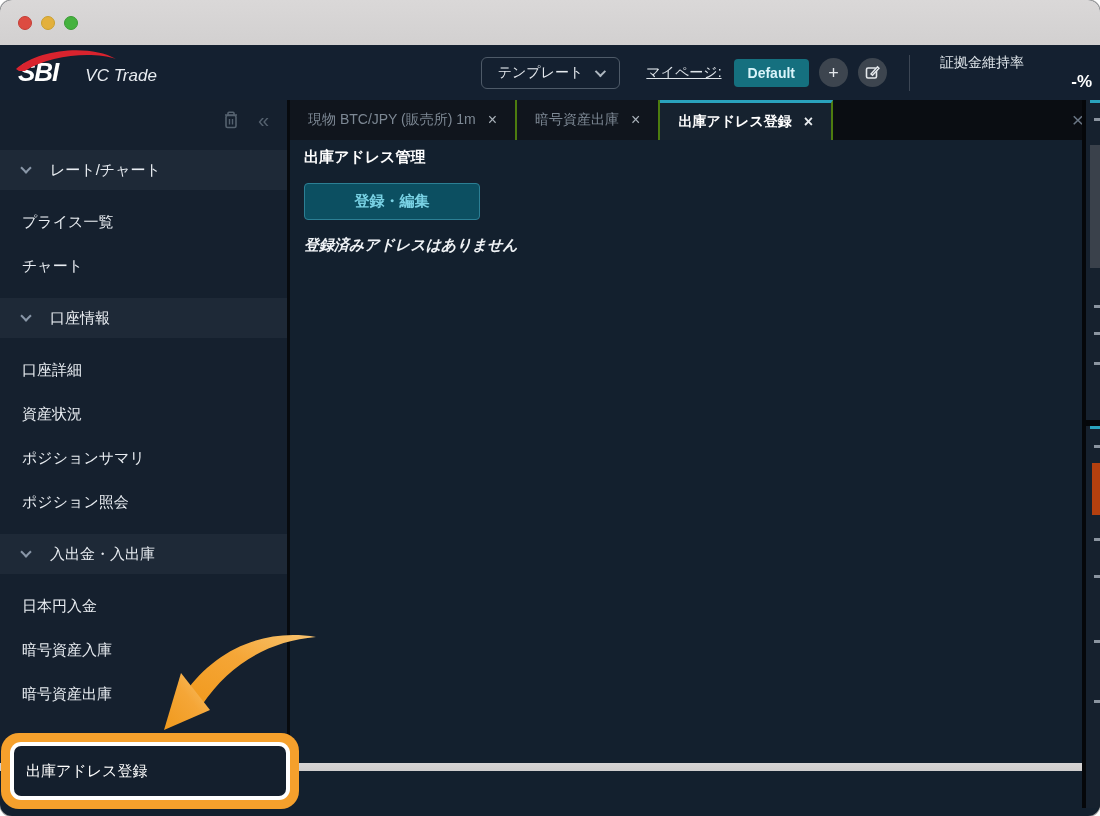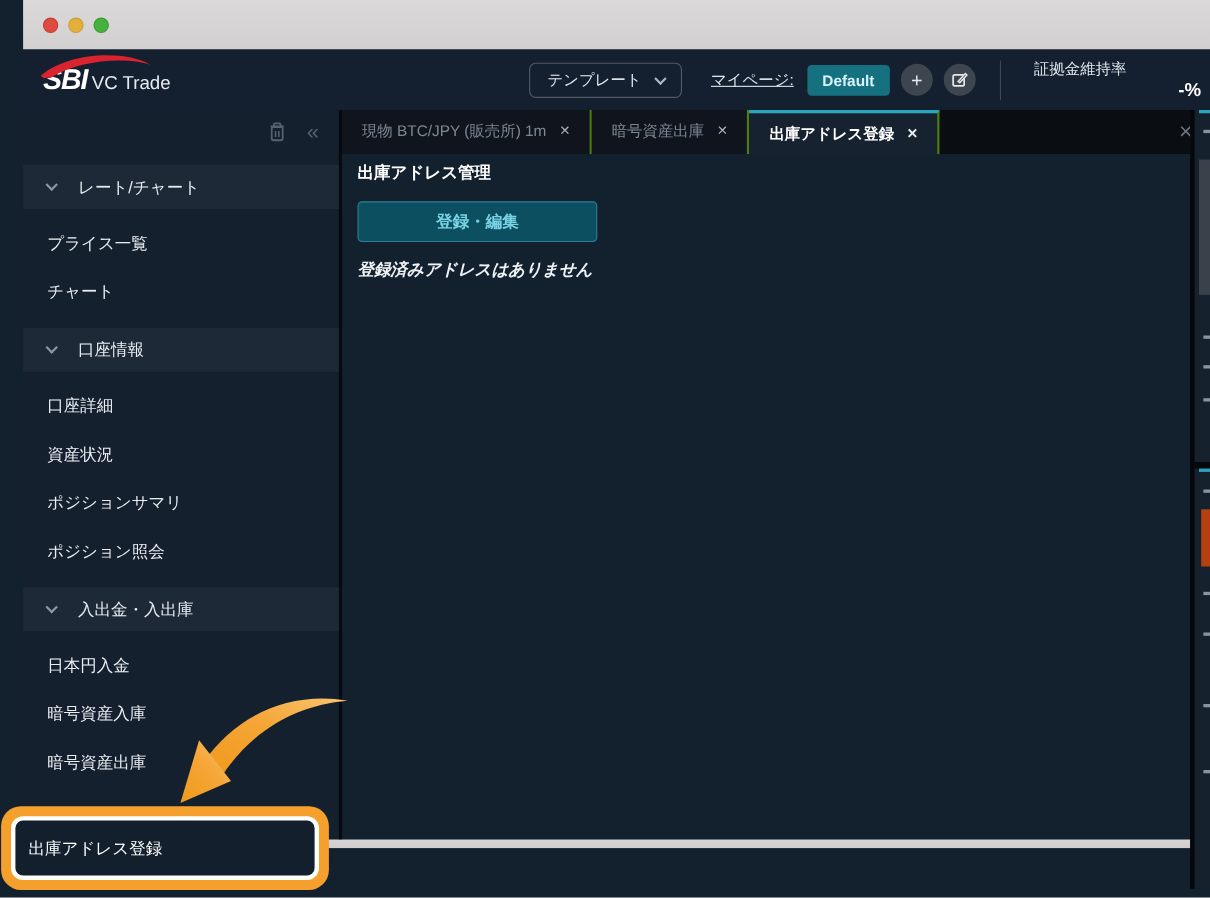--- a/index.html
+++ b/index.html
@@ -1,35 +1,35 @@
 <!DOCTYPE html>
 <html><head>
 <meta charset="utf-8">
 <style>
   * { margin:0; padding:0; box-sizing:border-box; }
   html,body { background:#ffffff; font-family:"Liberation Sans","DejaVu Sans",sans-serif; }
   .stage { width:1100px; height:816px; position:relative; }
 
-  .window { position:absolute; inset:0; border-radius:0; overflow:hidden;
-            background:#13202e; box-shadow:0 0 0 1px rgba(0,0,0,.35);padding-left:21px; }
+  .window { position:absolute; inset:0; border-radius:12px; overflow:hidden;
+            background:#13202e; box-shadow:0 0 0 1px rgba(0,0,0,.35); }
 
   
   .titlebar { height:45px; background:linear-gradient(#dad8d8,#d2d0d0); display:flex; align-items:center; padding-left:18px; }
   .lights { display:flex; gap:9px; }
   .light { width:14px; height:14px; border-radius:50%; }
   .light.red { background:#dd4b41; border:1px solid #c43e36; }
   .light.yellow { background:#e3b03c; border:1px solid #caa02f; }
   .light.green { background:#45b23e; border:1px solid #3a9a35; }
 
   
   .header { height:55px; background:#142030; display:flex; align-items:center; position:relative; }
   .logo { display:flex; align-items:baseline; margin-left:18px; position:relative; }
   .logo-swoosh { position:absolute; top:-10px; left:-6px; }
   .logo-sbi { font-size:26px; font-weight:bold; font-style:italic; color:#fff; letter-spacing:-1px; }
-  .logo-product { font-size:17px; color:#e7ebf0; margin-left:4px; }
+  .logo-product { font-size:17px; font-style:italic; color:#e7ebf0; margin-left:27px; }
 
   .header-right { margin-left:auto; display:flex; align-items:center; }
   .btn-template { display:flex; align-items:center; gap:12px; border:1px solid #4e5a68; border-radius:6px;
                   padding:6px 16px; color:#e7ebf0; font-size:14px; background:transparent; cursor:pointer; }
   .chev-down { width:8px; height:8px; border-right:2px solid #aeb7c0; border-bottom:2px solid #aeb7c0;
                transform:rotate(45deg) translateY(-2px); }
   .mypage-label { color:#dfe5ea; font-size:14px; margin-left:26px;text-decoration:underline; }
   .btn-default { background:#15707f; color:#d8f4fa; font-size:14px; font-weight:bold; border:none;
                  border-radius:4px; padding:6px 14px; margin-left:12px; cursor:pointer; }
   .circle-btn { width:29px; height:29px; border-radius:50%; background:#3d454f; border:none; color:#e4e8ec;
@@ -58,21 +58,21 @@
   .tab { display:flex; align-items:center; gap:12px; padding:0 18px; background:#10151d; color:#7d8894;
          font-size:14px; border-right:2px solid #4d7c0f; cursor:pointer; white-space:nowrap; }
   .tab .tab-close { color:#aab2ba; font-size:16px; }
   .tab.active { background:#16222f; color:#ffffff; font-weight:bold; border-top:3px solid #2aa3bd; }
   .tab.active .tab-close { color:#e8ecef; }
   .tabbar-spacer { flex:1; }
   .panel-close { color:#6a7684; font-size:21px; background:none; border:none; cursor:pointer; margin-right:16px; align-self:center; }
 
   .content { flex:1; background:#13202e; padding:8px 14px; }
   .content-title { color:#ffffff; font-size:15px; font-weight:bold; margin-bottom:16px; }
-  .btn-register { width:218px; height:37px; background:#0c4f61; border:1px solid #2c7f94; border-radius:4px;
+  .btn-register { width:176px; height:37px; background:#0c4f61; border:1px solid #2c7f94; border-radius:4px;
                   color:#79d2e4; font-size:15px; font-weight:bold; cursor:pointer; }
   .empty-msg { color:#f0f3f6; font-size:15px; font-weight:bold; margin-top:16px;font-style:italic; }
 
   
   .sliver { position:absolute; top:100px; right:0; width:18px; height:708px; background:#16212e;
             border-left:4px solid #05070a; }
   .sliver > div { position:absolute; left:4px; right:0; }
   .sl-teal1 { top:0; height:3px; background:#2aa3bd; }
   .sl-tile { top:45px; height:123px; background:#3a414b; }
   .sl-dash { height:3px; background:#8b95a0; left:8px !important; }

